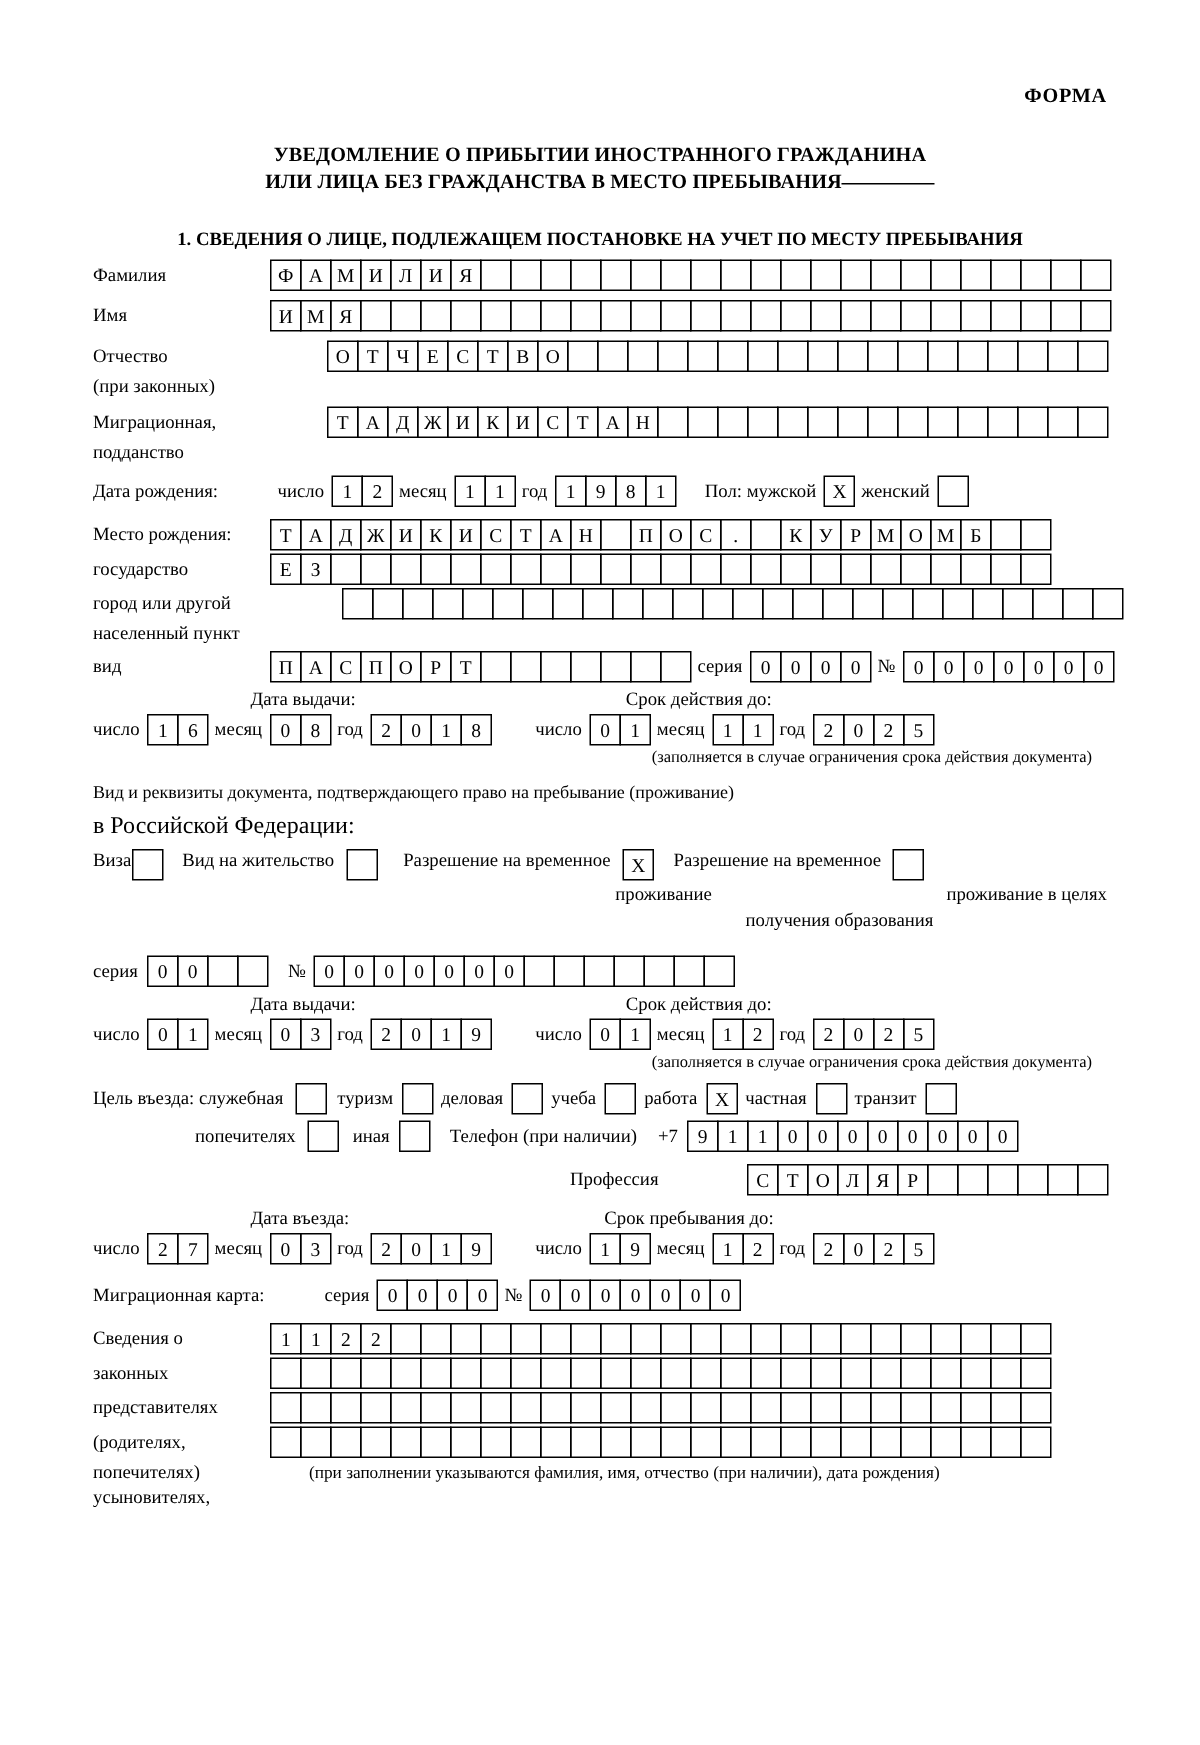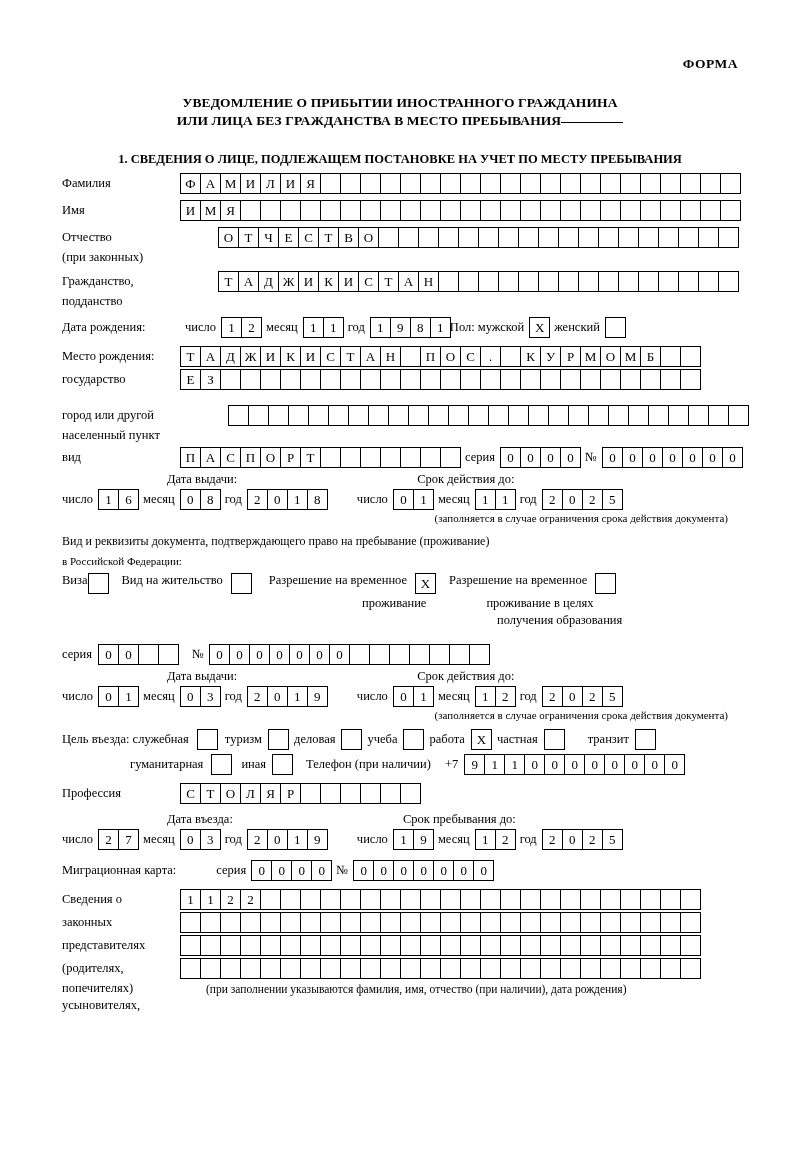--- a/index.html
+++ b/index.html
@@ -154,21 +154,21 @@
           <span class="bx" style=""></span>
           <span class="bx" style=""></span>
           <span class="bx" style=""></span>
           <span class="bx" style=""></span>
         </span>
       </div>
       <div class="row" style="margin-top:2px;">
         <span class="r-label small-note">(при законных)</span>
       </div>
       <div class="row">
-        <span class="r-label">Гражданство,</span>
+        <span class="r-label">Миграционная,</span>
         <span style="display:inline-block;width:45px;"></span>
         <span class="boxes">
           <span class="bx" style="">Т</span>
           <span class="bx" style="">А</span>
           <span class="bx" style="">Д</span>
           <span class="bx" style="">Ж</span>
           <span class="bx" style="">И</span>
           <span class="bx" style="">К</span>
           <span class="bx" style="">И</span>
           <span class="bx" style="">С</span>
@@ -207,21 +207,21 @@
           <span class="bx" style="">1</span>
           <span class="bx" style="">1</span>
         </span>
         <span class="mini">год</span>
         <span class="boxes">
           <span class="bx" style="">1</span>
           <span class="bx" style="">9</span>
           <span class="bx" style="">8</span>
           <span class="bx" style="">1</span>
         </span>
-        <span class="mini" style="margin-left:0;">Пол: мужской</span>
+        <span class="mini" style="margin-left:20px;">Пол: мужской</span>
         <span class="boxes">
           <span class="bx" style="">X</span>
         </span>
         <span class="mini">женский</span>
         <span class="boxes">
           <span class="bx" style=""></span>
         </span>
       </div>
       <div class="row" style="margin-top:8px;">
         <span class="r-label">Место рождения:</span>
@@ -278,21 +278,21 @@
           <span class="bx" style=""></span>
           <span class="bx" style=""></span>
           <span class="bx" style=""></span>
           <span class="bx" style=""></span>
           <span class="bx" style=""></span>
           <span class="bx" style=""></span>
           <span class="bx" style=""></span>
           <span class="bx" style=""></span>
         </span>
       </div>
-      <div class="row" style="margin-top:15px;gap:48px;">
+      <div class="row" style="margin-top:2px;gap:48px;">
         <span class="r-label">город или другой</span>
         <span class="boxes">
           <span class="bx" style=""></span>
           <span class="bx" style=""></span>
           <span class="bx" style=""></span>
           <span class="bx" style=""></span>
           <span class="bx" style=""></span>
           <span class="bx" style=""></span>
           <span class="bx" style=""></span>
           <span class="bx" style=""></span>
@@ -392,21 +392,21 @@
         <span class="mini">год</span>
         <span class="boxes">
           <span class="bx" style="">2</span>
           <span class="bx" style="">0</span>
           <span class="bx" style="">2</span>
           <span class="bx" style="">5</span>
         </span>
       </div>
       <div style="font-size:11px;text-align:right;margin-top:2px;padding-right:10px;">(заполняется в случае ограничения срока действия документа)</div>
       <div class="lbl2" style="margin-top:10px;font-size:12px;">Вид и реквизиты документа, подтверждающего право на пребывание (проживание)</div>
-      <div class="lbl2" style="margin-top:6px;font-size:11px;">в Российской Федерации:</div>
+      <div class="lbl2" style="margin-top:6px;font-size:16px;">в Российской Федерации:</div>
       <div class="row" style="margin-top:6px;align-items:flex-start;">
         <span class="lbl">Виза</span>
         <span class="boxes">
           <span class="bx" style=""></span>
         </span>
         <span class="lbl" style="margin-left:14px;">Вид на жительство</span>
         <span style="margin-left:8px;">
           <span class="boxes">
             <span class="bx" style=""></span>
           </span>
@@ -417,21 +417,21 @@
             <span class="bx" style="">X</span>
           </span>
         </span>
         <span class="lbl" style="margin-left:14px;">Разрешение на временное</span>
         <span style="margin-left:8px;">
           <span class="boxes">
             <span class="bx" style=""></span>
           </span>
         </span>
       </div>
-      <div class="flexline" style="margin-top:2px;">
+      <div class="flexline" style="margin-top:2px;justify-content:space-between;">
         <span style="display:inline-block;width:300px;"></span>
         <span class="lbl">проживание</span>
         <span style="display:inline-block;width:60px;"></span>
         <span class="lbl">проживание в целях</span>
       </div>
       <div class="flexline" style="margin-top:2px;">
         <span style="display:inline-block;width:435px;"></span>
         <span class="lbl">получения образования</span>
       </div>
       <div class="row" style="margin-top:16px;">
@@ -535,30 +535,30 @@
           <span class="boxes">
             <span class="bx" style="">X</span>
           </span>
         </span>
         <span class="lbl" style="margin-left:6px;">частная</span>
         <span style="margin-left:6px;">
           <span class="boxes">
             <span class="bx" style=""></span>
           </span>
         </span>
-        <span class="lbl" style="margin-left:24px;">транзит</span>
+        <span class="lbl" style="margin-left:6px;">транзит</span>
         <span style="margin-left:6px;">
           <span class="boxes">
             <span class="bx" style=""></span>
           </span>
         </span>
       </div>
       <div class="row" style="margin-top:4px;">
         <span style="display:inline-block;width:68px;"></span>
-        <span class="lbl">гуманитарная</span>
+        <span class="lbl">попечителях</span>
         <span style="margin-left:8px;">
           <span class="boxes">
             <span class="bx" style=""></span>
           </span>
         </span>
         <span class="lbl" style="margin-left:10px;">иная</span>
         <span style="margin-left:6px;">
           <span class="boxes">
             <span class="bx" style=""></span>
           </span>
@@ -574,21 +574,21 @@
             <span class="bx" style="">0</span>
             <span class="bx" style="">0</span>
             <span class="bx" style="">0</span>
             <span class="bx" style="">0</span>
             <span class="bx" style="">0</span>
             <span class="bx" style="">0</span>
             <span class="bx" style="">0</span>
           </span>
         </span>
       </div>
-      <div class="row" style="margin-top:8px;">
+      <div class="row" style="margin-top:8px;justify-content:flex-end;">
         <span class="r-label">Профессия</span>
         <span class="boxes">
           <span class="bx" style="">С</span>
           <span class="bx" style="">Т</span>
           <span class="bx" style="">О</span>
           <span class="bx" style="">Л</span>
           <span class="bx" style="">Я</span>
           <span class="bx" style="">Р</span>
           <span class="bx" style=""></span>
           <span class="bx" style=""></span>

